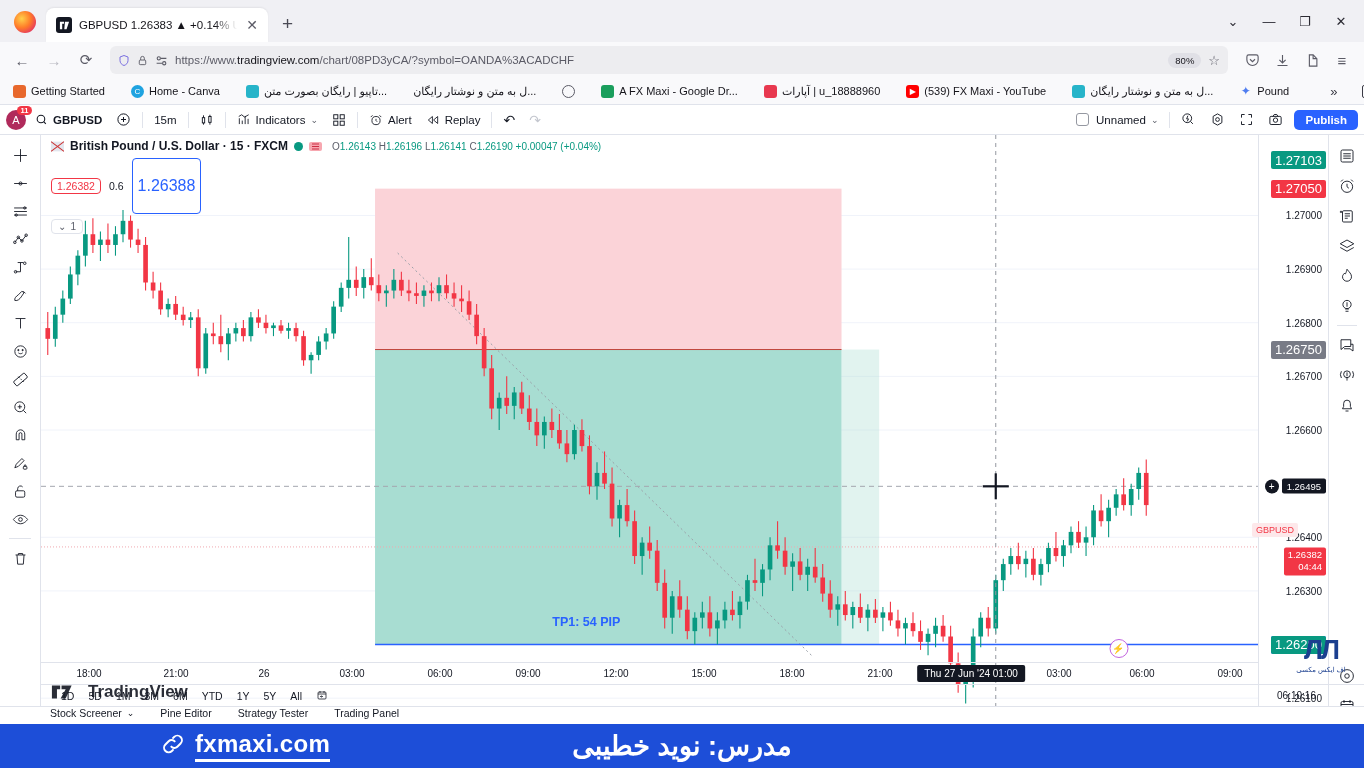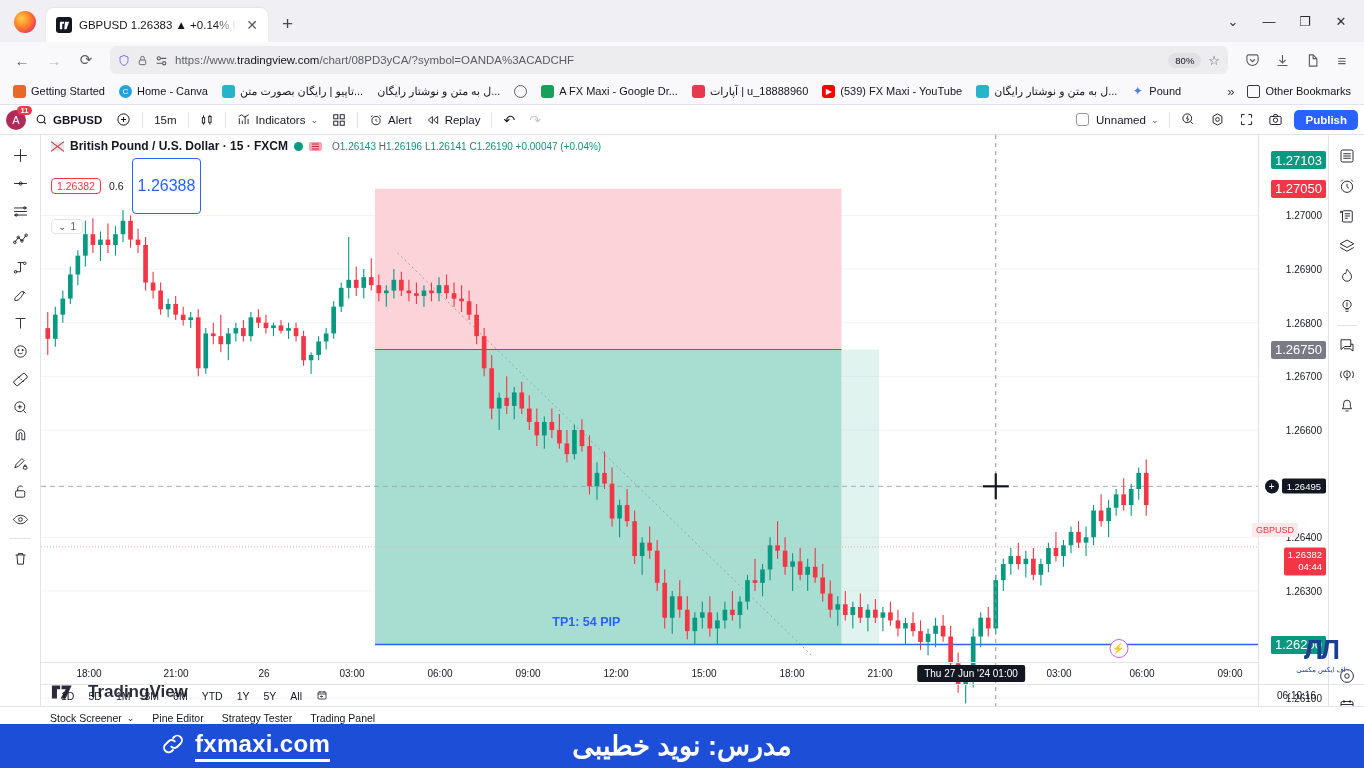--- a/index.html
+++ b/index.html
@@ -32,21 +32,21 @@
   .nav-btn.dim { color:#b9b9c2; }
   .urlbar { flex:1; height:28px; background:#ededf0; border-radius:6px; display:flex; align-items:center;
      gap:7px; padding:0 8px; margin:0 6px; }
   .urlbar .ub-ico { font-size:11px; color:#5b5b66; display:flex; align-items:center; }
   .url-text { flex:1; font-size:11.5px; color:#5b5b66; white-space:nowrap; overflow:hidden; }
   .url-text b { color:#15141a; font-weight:400; }
   .zoom-pill { font-size:9.5px; color:#15141a; background:#e0e0e6; border-radius:9px; padding:2px 7px; }
   .star { font-size:13px; color:#5b5b66; }
   .nav-right { display:flex; gap:2px; }
 
-  .bookmarks { height:26px; display:flex; align-items:center; gap:4px; padding:0 8px; background:#f9f9fb;
+  .bookmarks { height:26px; display:flex; align-items:center; gap:16px; padding:0 8px; background:#f9f9fb;
      font-size:11px; color:#15141a; white-space:nowrap; overflow:hidden; }
   .bm { display:flex; align-items:center; gap:5px; padding:2px 5px; border-radius:4px; }
   .bm i { width:13px; height:13px; border-radius:3px; display:inline-block; flex:0 0 auto; font-style:normal;
      font-size:8px; color:#fff; text-align:center; line-height:13px; }
   .bm-spacer { flex:1; }
   .chev2 { font-size:13px; color:#3a3a44; padding:0 4px; }
 
   
   .tv { position:absolute; top:104px; left:0; width:1364px; height:620px; background:#fff;
      border-top:1px solid #e0e3eb; }
@@ -127,21 +127,21 @@
   .ta-hl { position:absolute; top:2px; transform:translateX(-50%); background:#131722; color:#fff;
      padding:3px 7px; border-radius:2px; font-size:10px; white-space:nowrap; z-index:4; }
   .ta-bolt { position:absolute; top:-24px; transform:translateX(-50%); width:19px; height:19px;
      border-radius:50%; border:1.3px solid #c264e0; color:#a63fd0; display:flex; align-items:center;
      justify-content:center; font-size:10px; background:#fff; }
   .tf-row { position:absolute; left:41px; right:0; bottom:18px; height:22px; display:flex; align-items:center;
      gap:2px; font-size:10.5px; color:#131722; padding-left:14px; border-top:1px solid #e0e3eb; }
   .tf { padding:2px 6px; border-radius:4px; }
   .tf-clock { position:absolute; right:48px; font-size:10px; color:#131722; }
   .bottombar { position:absolute; left:0; right:0; bottom:0; height:18px; border-top:1px solid #e0e3eb;
-     display:flex; align-items:flex-end; gap:18px; padding-left:50px; font-size:10.5px; color:#131722; background:#fff; }
+     display:flex; align-items:flex-start; gap:26px; padding-left:50px; font-size:10.5px; color:#131722; background:#fff; }
   .bb-item { display:flex; align-items:center; gap:5px; }
 
   
   .banner { position:absolute; left:0; bottom:0; width:1364px; height:44px; background:#1d4ed8;
      display:flex; align-items:center; justify-content:center; gap:0; }
   .ban-left, .ban-right { display:flex; align-items:center; gap:9px; }
   .ban-left { position:absolute; left:160px; }
   .ban-mid { position:absolute; left:50%; transform:translateX(-50%); color:#fff; font-size:27px;
      font-weight:700; direction:rtl; }
   .ban-right { position:absolute; left:900px; }

